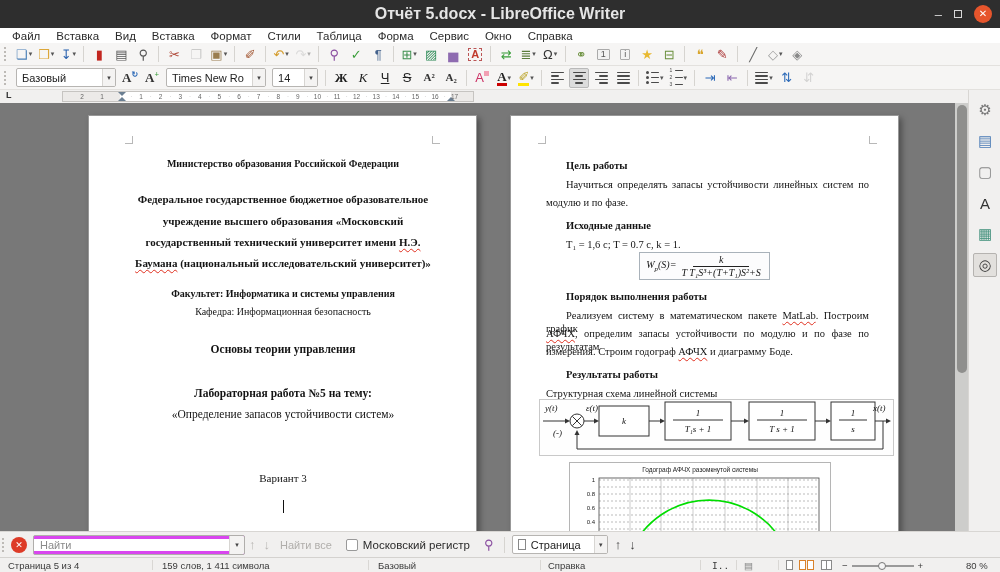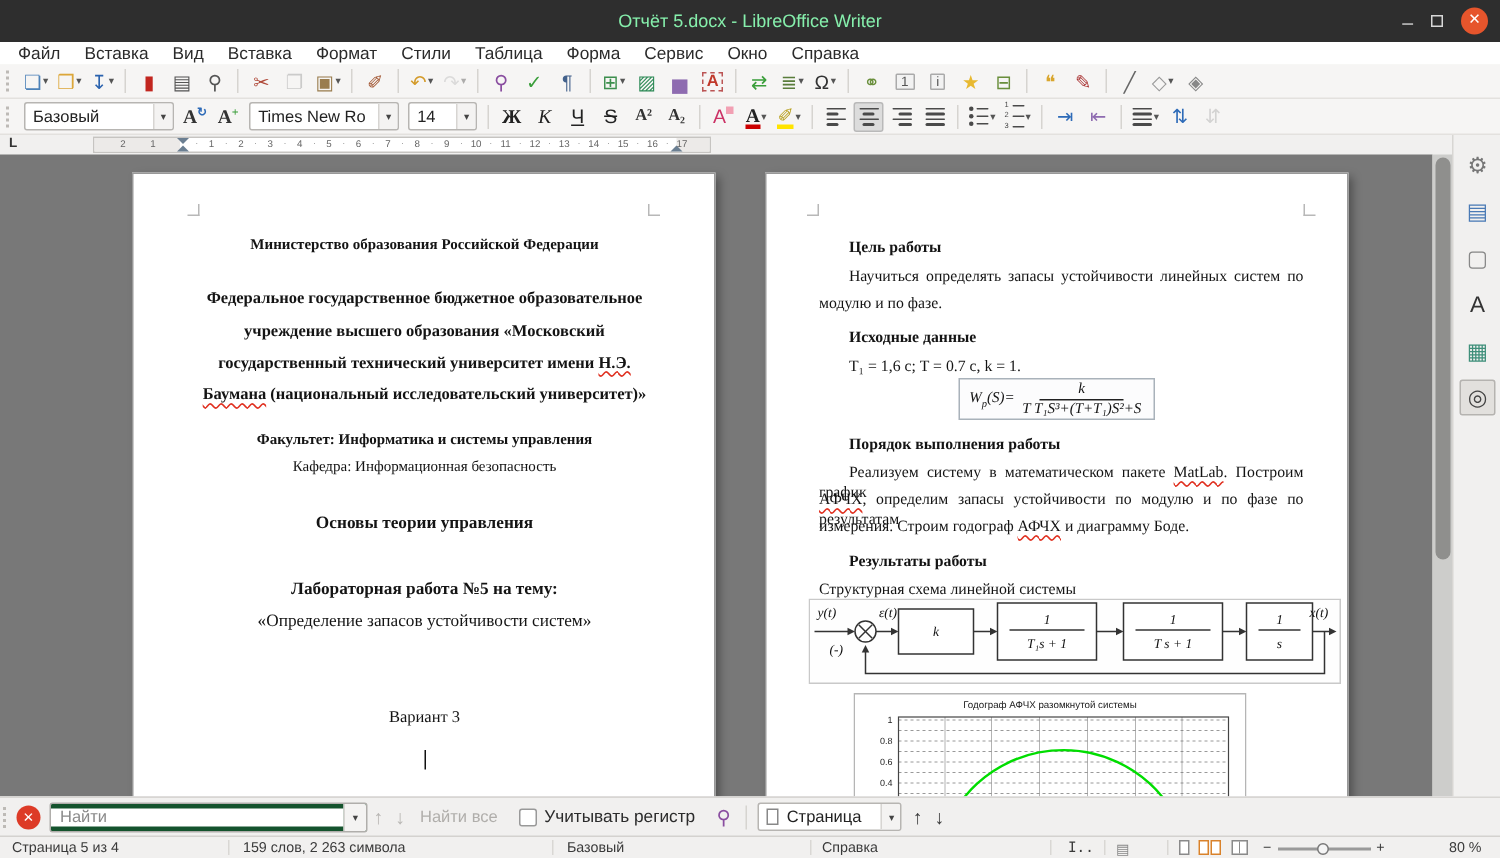--- a/index.html
+++ b/index.html
@@ -1,21 +1,21 @@
 <!DOCTYPE html>
 <html><head>
 <meta charset="utf-8">
 <style>
   html,body{margin:0;padding:0;width:1000px;height:572px;overflow:hidden;
     font-family:"Liberation Sans",sans-serif;background:#f1f0ef;position:relative;}
   *{box-sizing:border-box;}
   
   .titlebar{position:absolute;left:0;top:0;width:1000px;height:28px;background:#2e2e2e;
     display:flex;align-items:center;justify-content:center;}
-  .tb-title{color:#86efac;font-size:12px;font-weight:normal;}
+  .tb-title{color:#e5e5e5;font-size:16px;font-weight:bold;}
   .winctl{position:absolute;right:8px;top:0;height:28px;display:flex;align-items:center;gap:12px;}
   .wbtn{color:#d8d8d8;font-size:13px;line-height:1;cursor:default;display:inline-flex;align-items:center;justify-content:center;}
   .sq{display:inline-block;width:8px;height:8px;border:1.3px solid #d8d8d8;}
   .wclose{width:18px;height:18px;border-radius:50%;background:#e6552c;color:#fff;font-size:10px;}
   
   .menubar{position:absolute;left:0;top:28px;width:1000px;height:15px;background:#ffffff;
     display:flex;align-items:center;padding:0 4px;}
   .mitem{font-size:11.5px;color:#2b2b2b;padding:0 8px;}
   
   .tbar{position:absolute;left:0;width:1000px;background:#f6f5f4;display:flex;align-items:center;
@@ -109,21 +109,21 @@
   .sidebar{position:absolute;left:968px;top:90px;width:32px;height:441px;background:#f1f0ef;
     border-left:1px solid #d8d6d3;}
   .sbi{position:absolute;left:4px;width:24px;height:24px;display:flex;align-items:center;
     justify-content:center;font-size:15px;border:1px solid transparent;border-radius:2px;}
   .sbi.active{background:#e2e0dd;border-color:#b5b3b0;}
   
   .findbar{position:absolute;left:0;top:531px;width:1000px;height:26px;background:#f1f0ef;
     border-top:1px solid #d8d6d3;display:flex;align-items:center;}
   .fclose{width:16px;height:16px;border-radius:50%;background:#dd3b27;color:#fff;font-size:9px;
     display:inline-flex;align-items:center;justify-content:center;margin-right:6px;flex:none;}
-  .finput{height:20px;width:212px;background:#14532d;border:1px solid #b0aeab;border-radius:2px;
+  .finput{height:20px;width:212px;background:#d946ef;border:1px solid #b0aeab;border-radius:2px;
     display:inline-flex;align-items:center;overflow:hidden;flex:none;}
   .fin{border:none;outline:none;flex:1;font-size:11px;padding:0 6px;font-family:"Liberation Sans",sans-serif;color:#333;}
   .fin::placeholder{color:#8a8a8a;}
   .fdd{width:15px;align-self:stretch;border-left:1px solid #d7d5d2;font-size:7px;display:flex;
     align-items:center;justify-content:center;background:#f4f3f2;color:#444;}
   .fnav{font-size:13px;font-weight:bold;margin:0 4px;}
   .fnav.gray{color:#b8b6b3;}
   .fnav.dark{color:#3a3a3a;}
   .fall{font-size:11px;color:#b0aeab;margin:0 6px;}
   .fcase{display:inline-flex;align-items:center;gap:5px;margin:0 8px;}
@@ -627,39 +627,39 @@
   <span class="fclose">✕</span>
   <span class="finput">
     <input class="fin" placeholder="Найти" style="">
     <span class="fdd">▾</span>
   </span>
   <span class="fnav gray">↑</span>
   <span class="fnav gray">↓</span>
   <span class="fall">Найти все</span>
   <span class="fcase">
     <span class="cb"></span>
-    <span class="fcl">Учитывать регистр</span>
+    <span class="fcl">Московский регистр</span>
   </span>
   <span class="tbtn">
     <span class="icon" style="color:#8a4ea0">⚲</span>
   </span>
   <span class="tsep"></span>
   <span class="combo" style="width:96px">
     <span class="pgico"></span>
     <span class="ct">Страница</span>
     <span class="ca">▾</span>
   </span>
   <span class="fnav dark">↑</span>
   <span class="fnav dark">↓</span>
 </div>
 
 <div class="statusbar">
   <span class="sb" style="left:8px">Страница 5 из 4</span>
   <span class="sbsep" style="left:152px"></span>
-  <span class="sb" style="left:162px">159 слов, 2 263 символа</span>
+  <span class="sb" style="left:162px">159 слов, 1 411 символа</span>
   <span class="sbsep" style="left:368px"></span>
   <span class="sb" style="left:378px">Базовый</span>
   <span class="sbsep" style="left:540px"></span>
   <span class="sb" style="left:548px">Справка</span>
   <span class="sbsep" style="left:700px"></span>
   <span class="sb" style="left:712px;font-family:'DejaVu Sans Mono',monospace">I..</span>
   <span class="sbsep" style="left:736px"></span>
   <span class="sb" style="left:744px;color:#888">▤</span>
   <span class="sbsep" style="left:778px"></span>
   <span class="sb" style="left:786px"><span class="pv"></span></span>

